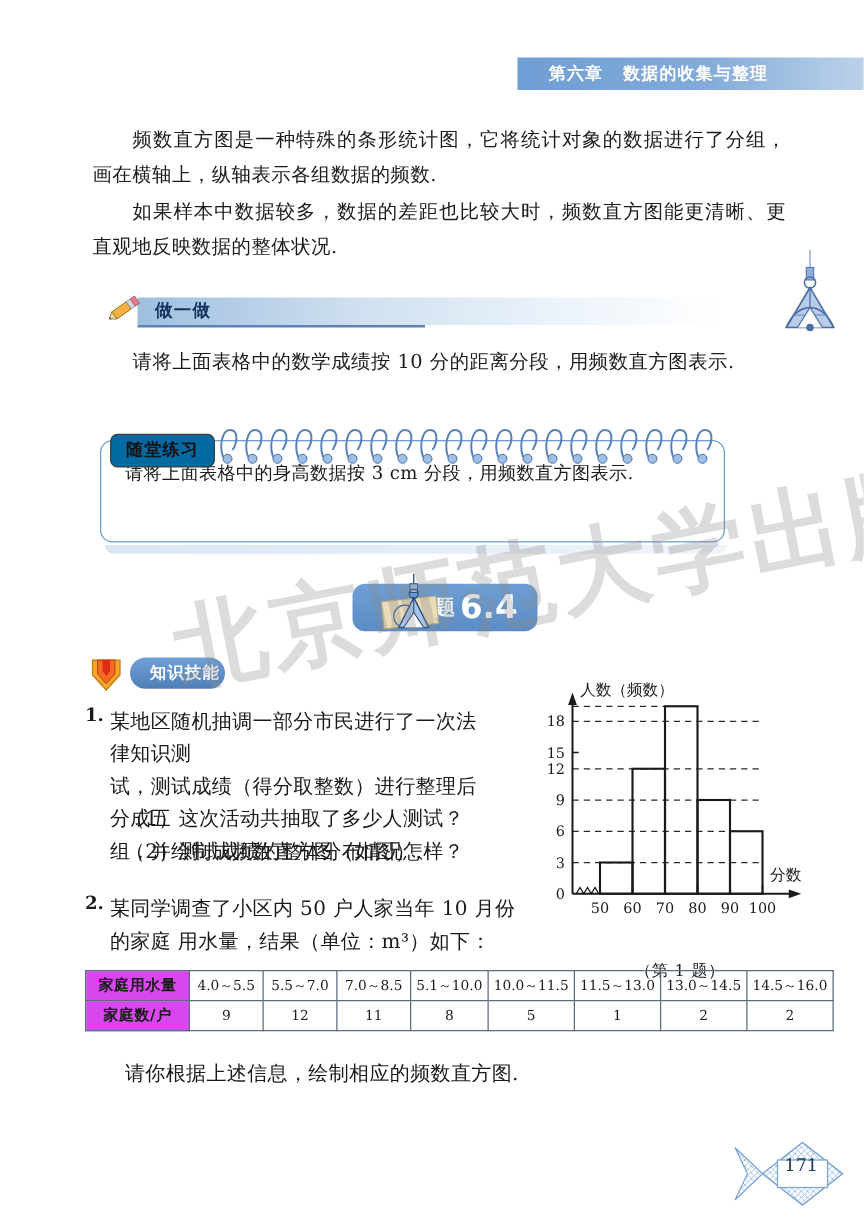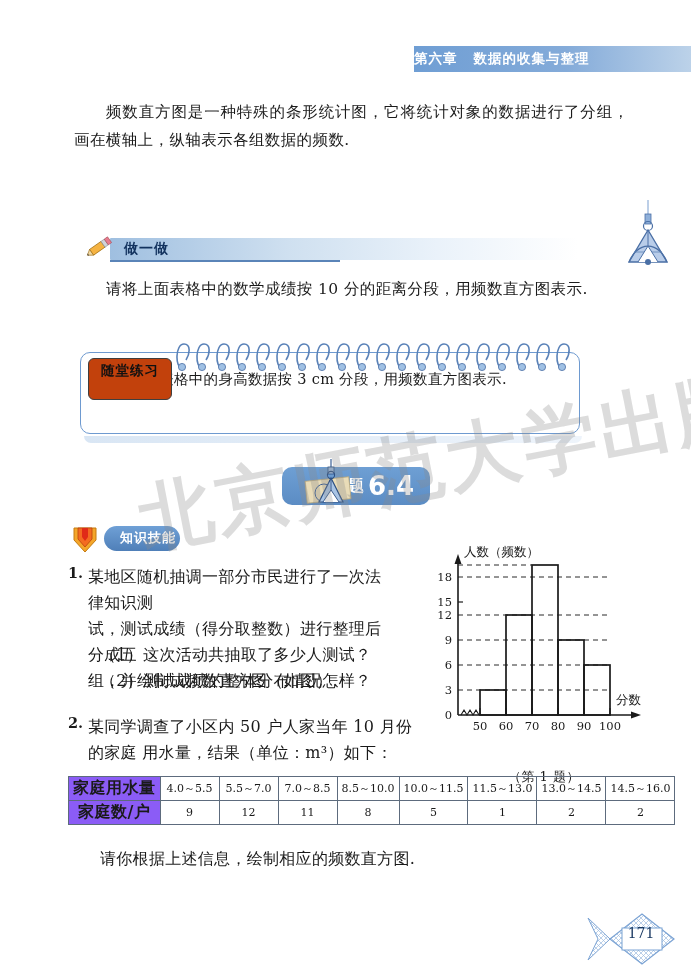--- a/index.html
+++ b/index.html
@@ -31,20 +31,21 @@
   
   .chapter-header{
     position:absolute;left:414px;top:46px;
     width:277px;height:26px;
     background:linear-gradient(90deg,#6f9ed4 0%,#84abd9 55%,#bcd2e9 100%);
     display:flex;align-items:center;
     color:#ffffff;
     font-family:"DejaVu Sans","Liberation Sans",sans-serif;
     font-size:13.5px;font-weight:bold;
     letter-spacing:1px;
+    padding-left:25px;
     box-sizing:border-box;
   }
   .chapter-header .ch-num{margin-right:16px;}
 
   
   .para{
     position:absolute;
     font-size:15.5px;
     line-height:28px;
     letter-spacing:0.4px;
@@ -80,25 +81,25 @@
     position:absolute;left:80px;top:340px;width:500px;height:100px;
   }
   .practice-box{
     position:absolute;left:0;top:12px;width:500px;height:82px;
     border:1.6px solid #6e9ad0;
     border-radius:10px;
     background:#ffffff;
     box-sizing:border-box;
   }
   .practice-tab{
-    position:absolute;left:8px;top:18px;
-    padding:3px 12px 19px 12px;
+    position:absolute;left:8px;top:7px;
+    padding:3px 12px 4px 12px;
     border:1.6px solid #3f3f3f;
     border-radius:6px;
-    background:#c2410c;
+    background:#0369a1;
     font-family:"DejaVu Sans","Liberation Sans",sans-serif;
     font-size:13.5px;font-weight:bold;color:#111;
     letter-spacing:1px;
     z-index:3;
   }
   .spiral{position:absolute;left:96px;top:-2px;width:396px;height:36px;z-index:4;}
   .practice-text{
     position:absolute;left:20px;top:27px;width:460px;
     font-size:14.5px;line-height:24px;letter-spacing:0.3px;
   }
@@ -169,23 +170,23 @@
   }
   .dtable td,.dtable th{
     border:1px solid #5d6b7d;
     text-align:center;
     height:23px;
     padding:0 4px;
     font-weight:normal;
     white-space:nowrap;
   }
   .dtable .rowhead{
-    background:#8b5cf6;
+    background:#d946ef;
     font-weight:bold;
-    font-size:16px;
+    font-size:12px;
     width:74px;
     letter-spacing:0.5px;
     text-align:center;
   }
   .dtable td.val{min-width:50px;}
 
   
   .pagefish{position:absolute;left:576px;top:908px;width:110px;height:62px;}
   .pagenum{
     position:absolute;left:621px;top:925px;width:40px;
@@ -215,20 +216,21 @@
     <circle cx="28" cy="26" r="4.5" fill="none" stroke="#4a6fa5" stroke-width="1.2"></circle>
     <path d="M28 30 L9 62 L47 62 Z" fill="#b9cde9" stroke="#4a6fa5" stroke-width="1.3"></path>
     <path d="M9 62 A22 32 0 0 1 47 62" fill="none" stroke="#4a6fa5" stroke-width="1.3"></path>
     <line x1="28" y1="30" x2="28" y2="62" stroke="#4a6fa5" stroke-width="1"></line>
     <line x1="14" y1="52" x2="42" y2="52" stroke="#5d83b5" stroke-width="0.8"></line>
     <path d="M18 62 L28 46 L38 62" fill="#ffffff" stroke="#4a6fa5" stroke-width="1"></path>
     <circle cx="28" cy="62" r="3" fill="#4a6fa5"></circle>
   </svg>
 
   <div class="para" id="para1">频数直方图是一种特殊的条形统计图，它将统计对象的数据进行了分组，画在横轴上，纵轴表示各组数据的频数.</div>
+  <div class="para" id="para2">如果样本中数据较多，数据的差距也比较大时，频数直方图能更清晰、更直观地反映数据的整体状况.</div>
 
   <div class="doit">
     <div class="doit-bar"></div>
     <div class="doit-underline"></div>
     <svg class="pencil-icon" viewBox="0 0 28 26">
       <g transform="rotate(-35 14 13)">
         <rect x="4" y="9" width="14" height="7" fill="#f5b342" stroke="#9c6c10" stroke-width="0.7"></rect>
         <rect x="18" y="9" width="4" height="7" fill="#d0d3d8" stroke="#8a8d92" stroke-width="0.6"></rect>
         <rect x="22" y="9" width="4" height="7" fill="#e87b8d" stroke="#a34a58" stroke-width="0.6"></rect>
         <path d="M4 9 L-1 12.5 L4 16 Z" fill="#f0d9a8" stroke="#9c6c10" stroke-width="0.6"></path>
@@ -396,21 +398,21 @@
     <span class="line">用水量，结果（单位：m³）如下：</span>
   </div>
 
   <table class="dtable">
     <tbody>
       <tr>
         <th class="rowhead">家庭用水量</th>
         <td class="val">4.0～5.5</td>
         <td class="val">5.5～7.0</td>
         <td class="val">7.0～8.5</td>
-        <td class="val">8.5～10.0</td>
+        <td class="val">5.1～10.0</td>
         <td class="val">10.0～11.5</td>
         <td class="val">11.5～13.0</td>
         <td class="val">13.0～14.5</td>
         <td class="val">14.5～16.0</td>
       </tr>
       <tr>
         <th class="rowhead">家庭数/户</th>
         <td class="val">9</td>
         <td class="val">12</td>
         <td class="val">11</td>

